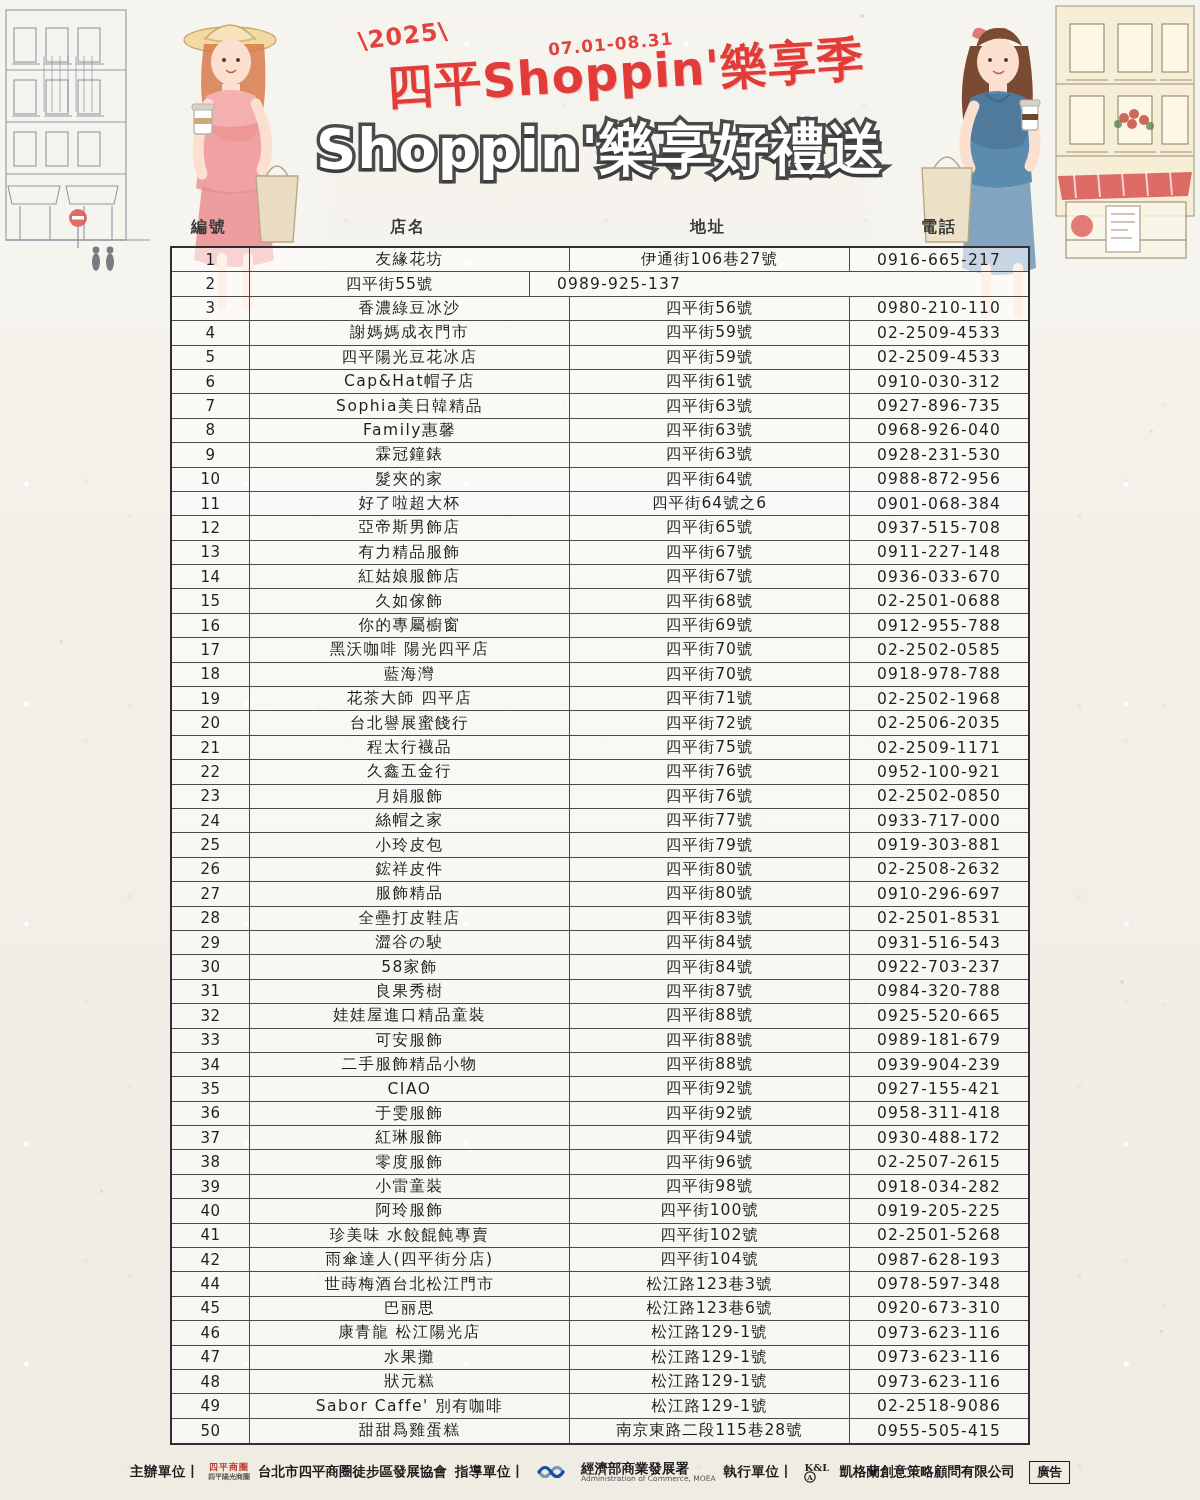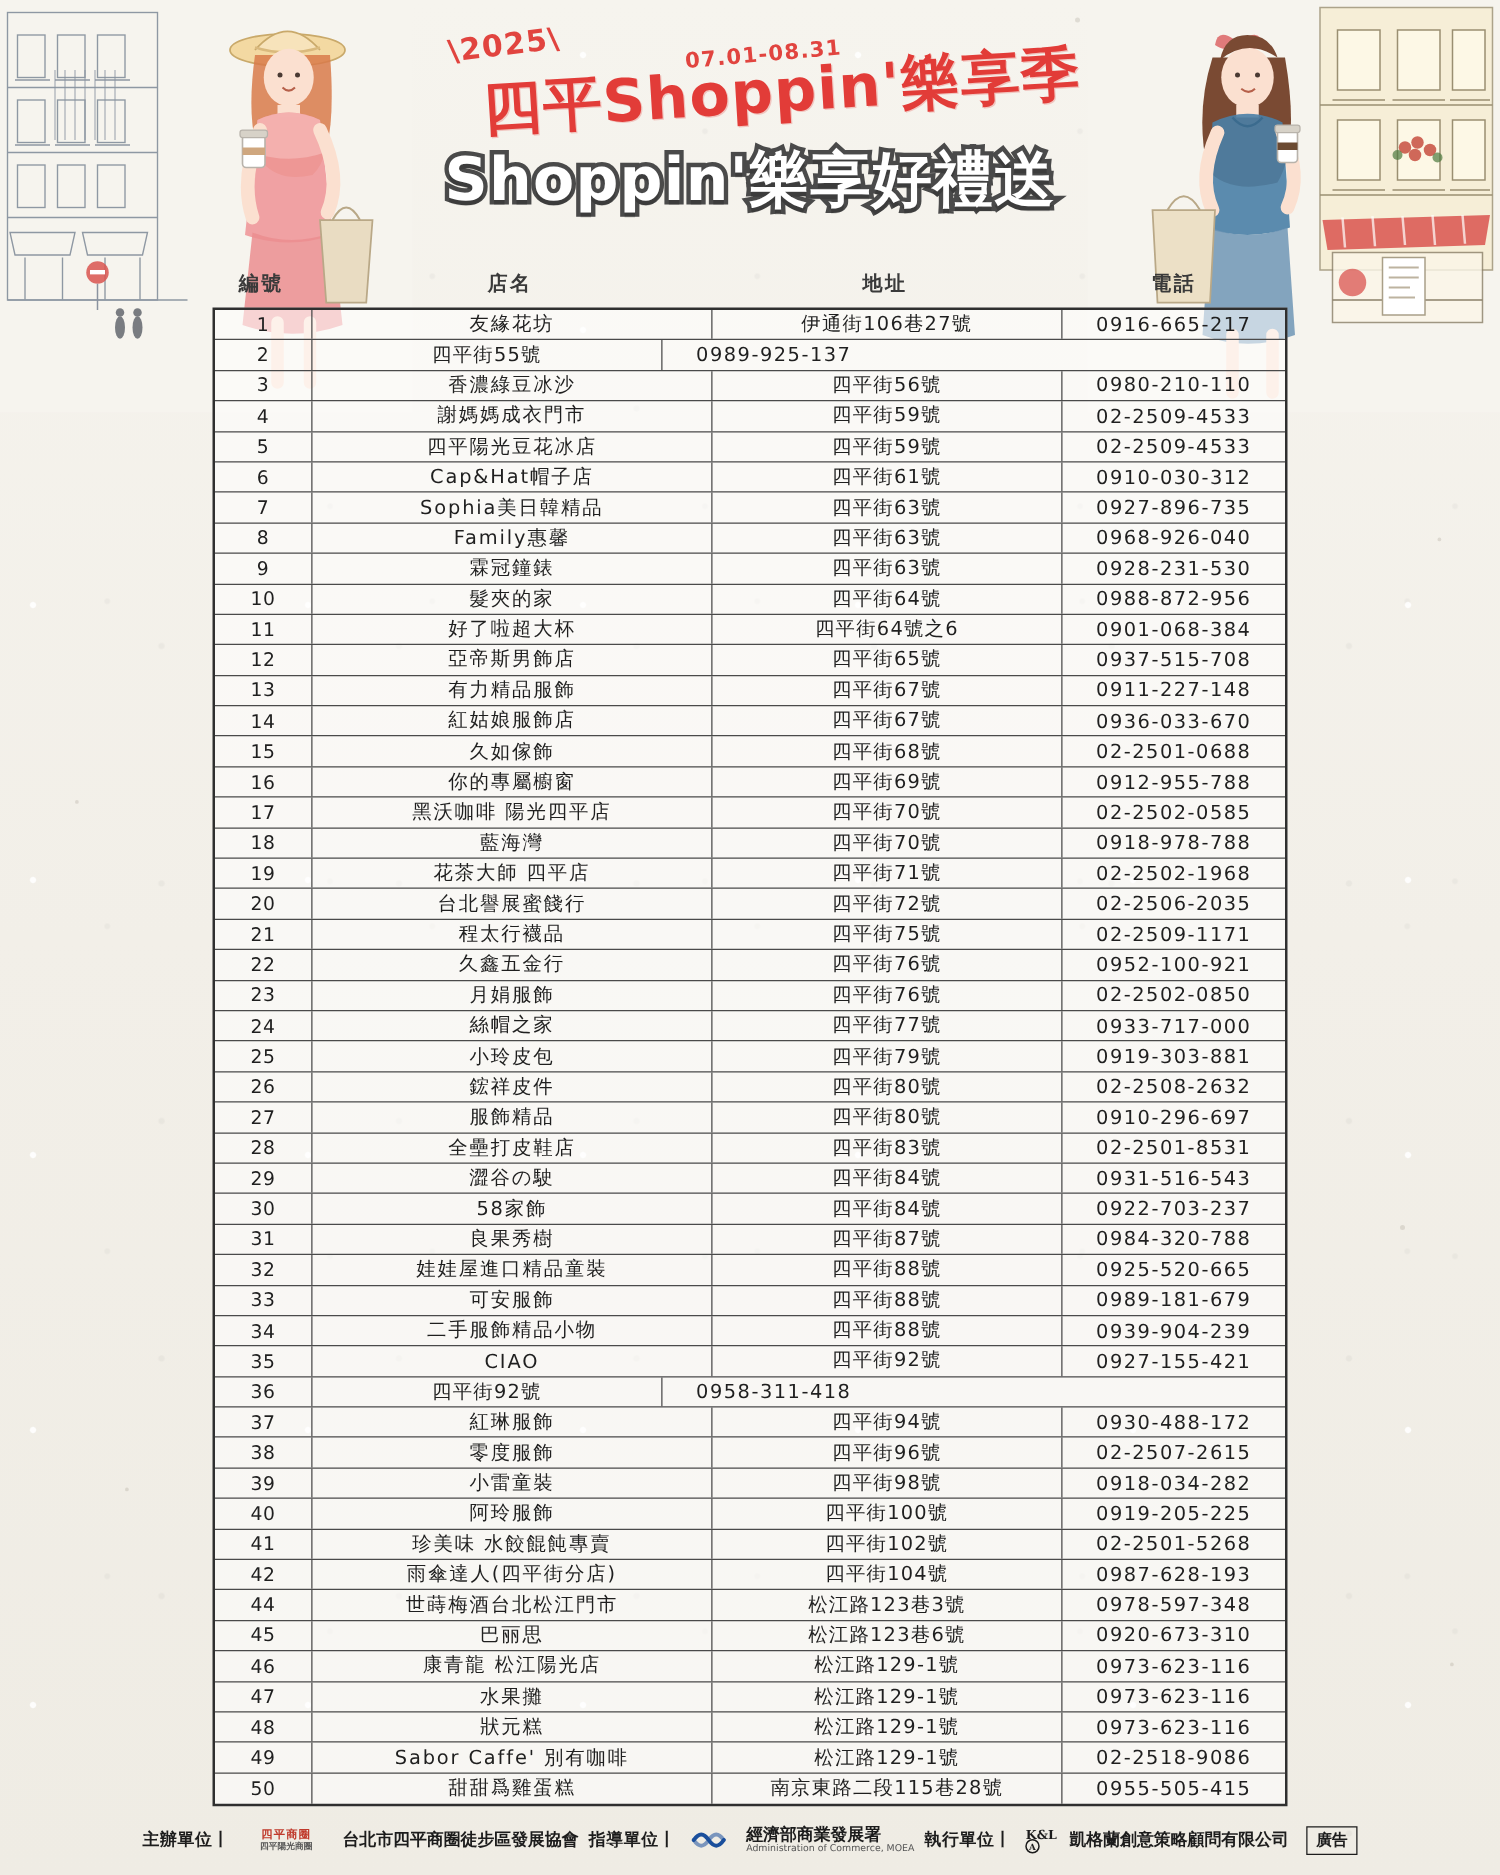--- a/index.html
+++ b/index.html
@@ -51,21 +51,21 @@
     color:#e23c38; font-size:47px; font-weight:700;
     transform: rotate(-3.5deg);
     letter-spacing:1px;
     white-space:nowrap;
     text-shadow: 1px 1px 0 rgba(226,60,56,.25);
   }
   .main-title {
     position:absolute; left:0; right:0; top:112px;
     text-align:center;
     font-family:"DejaVu Sans", sans-serif;
-    font-size:48px; font-weight:700; letter-spacing:1px;
+    font-size:56px; font-weight:700; letter-spacing:1px;
     color:#ffffff;
     -webkit-text-stroke: 7px #4a4a4a;
     paint-order: stroke fill;
     text-shadow: 0 4px 0 rgba(0,0,0,.18);
     white-space:nowrap;
   }
 
   
   .table-head {
     position:absolute; top:212px; left:170px; width:860px;
@@ -109,21 +109,21 @@
     position:absolute; left:0; right:0; bottom:8px;
     height:40px;
     display:flex; align-items:center; justify-content:center;
     gap:8px;
     font-family:"DejaVu Sans", sans-serif;
     font-size:13.5px; color:#1c1c1c; font-weight:700;
   }
   .footer .lbl { letter-spacing:.5px; }
   .logo-sp {
     display:inline-flex; flex-direction:column; align-items:center;
-    line-height:1; margin:0 16px;
+    line-height:1; margin:0 0;font-family:Liberation Mono, monospace;
   }
   .logo-sp .top {
     font-size:9px; color:#c0392b; letter-spacing:1px;
   }
   .logo-sp .bot {
     font-size:7px; color:#555; letter-spacing:0px; margin-top:1px;
   }
   .logo-moea { display:inline-flex; align-items:center; margin:0 3px; }
   .logo-moea svg { display:block; }
   .logo-kgl {
@@ -527,20 +527,21 @@
       <div class="cell c-tel">0939-904-239</div>
     </div>
     <div class="row">
       <div class="cell c-no">35</div>
       <div class="cell c-name">CIAO</div>
       <div class="cell c-addr">四平街92號</div>
       <div class="cell c-tel">0927-155-421</div>
     </div>
     <div class="row">
       <div class="cell c-no">36</div>
+      <div class="cell c-name">于雯服飾</div>
       <div class="cell c-addr">四平街92號</div>
       <div class="cell c-tel">0958-311-418</div>
     </div>
     <div class="row">
       <div class="cell c-no">37</div>
       <div class="cell c-name">紅琳服飾</div>
       <div class="cell c-addr">四平街94號</div>
       <div class="cell c-tel">0930-488-172</div>
     </div>
     <div class="row">

